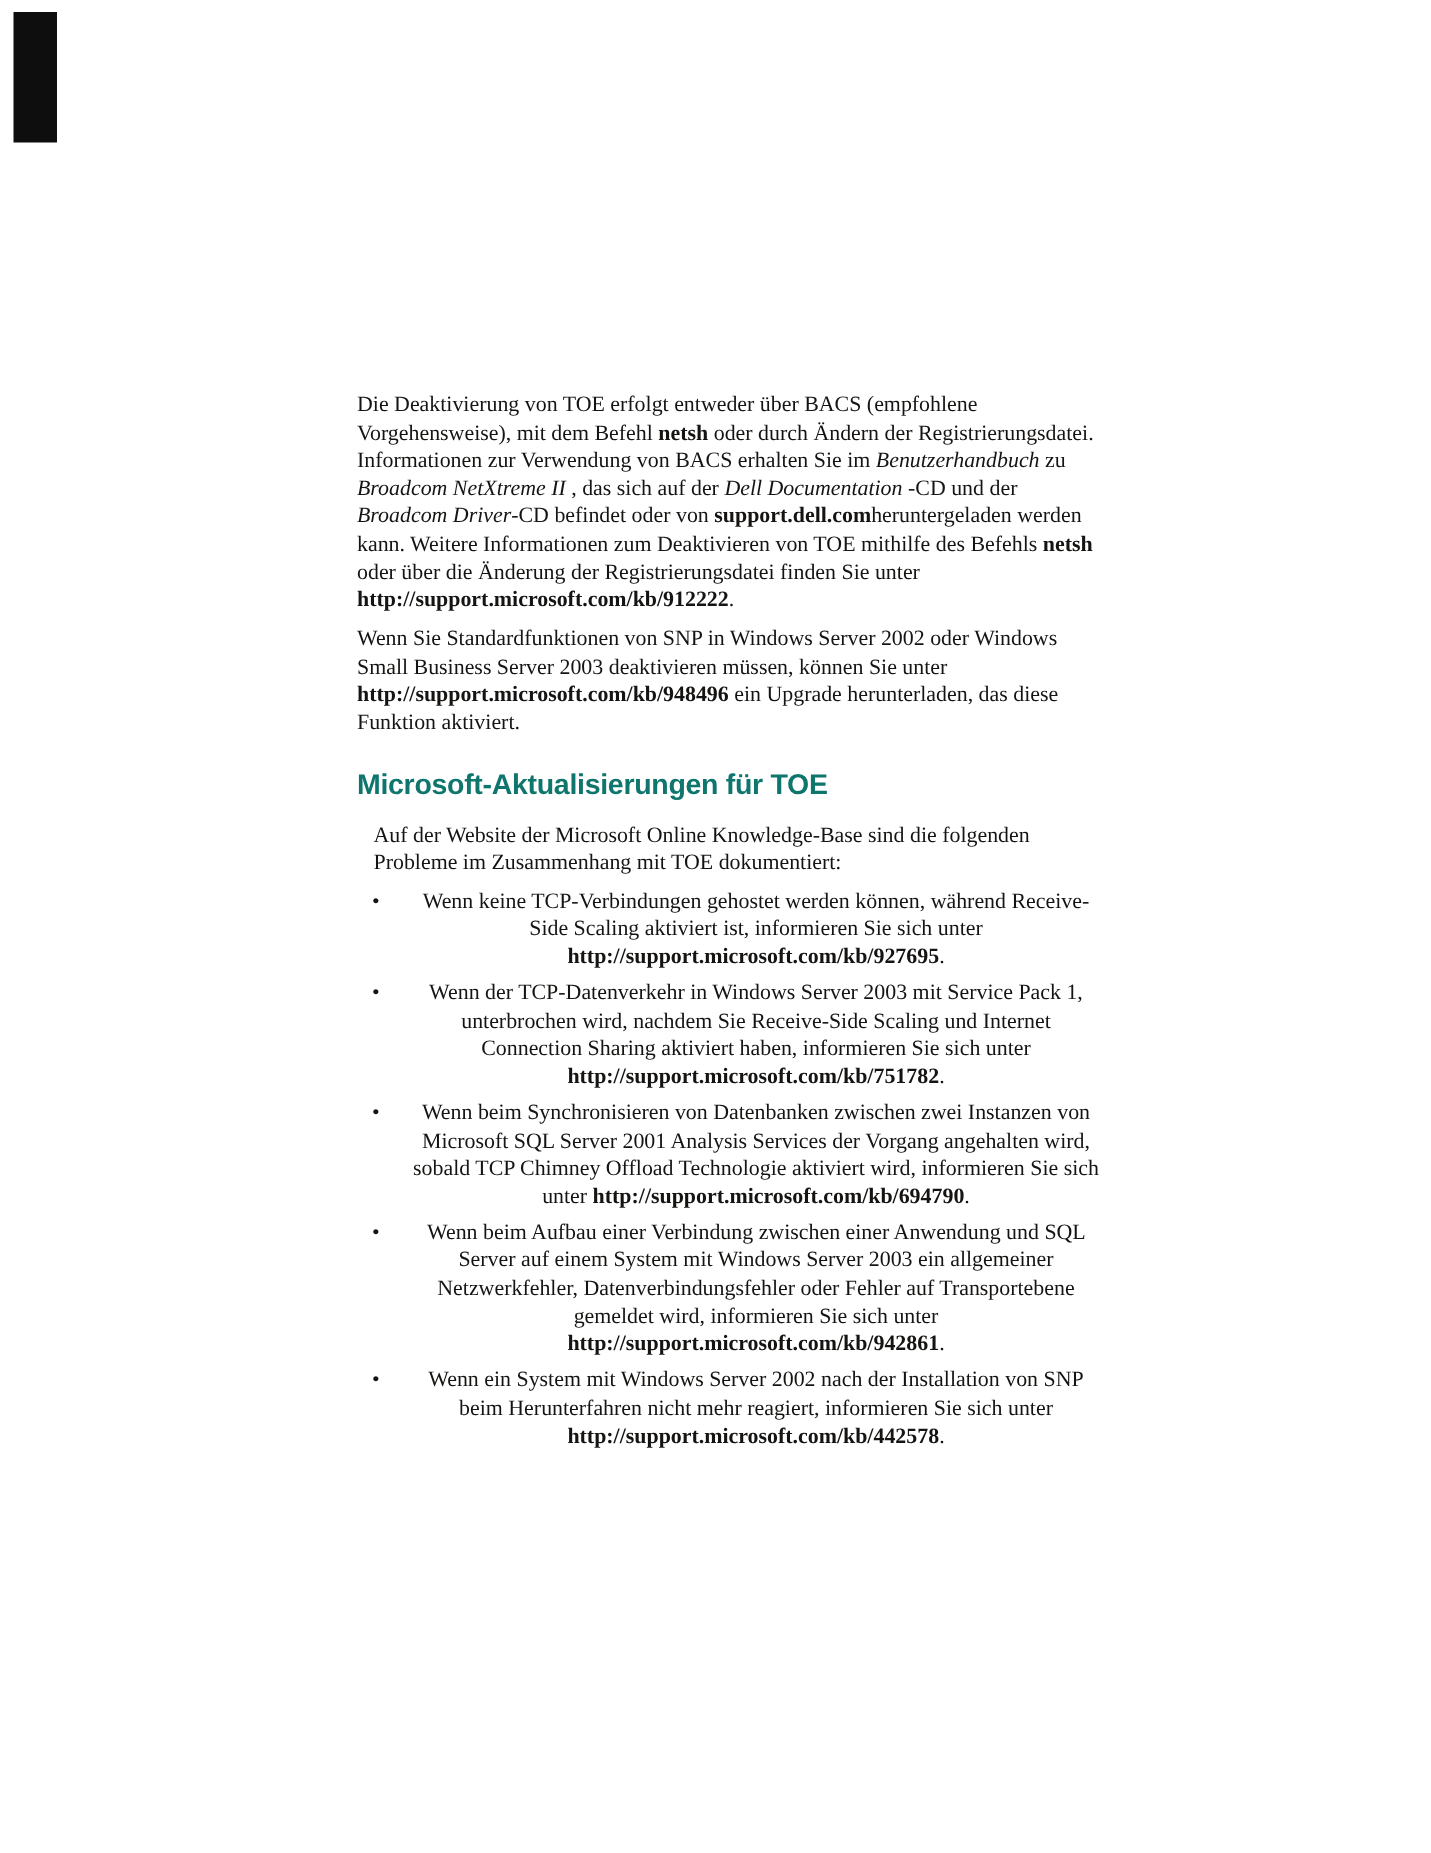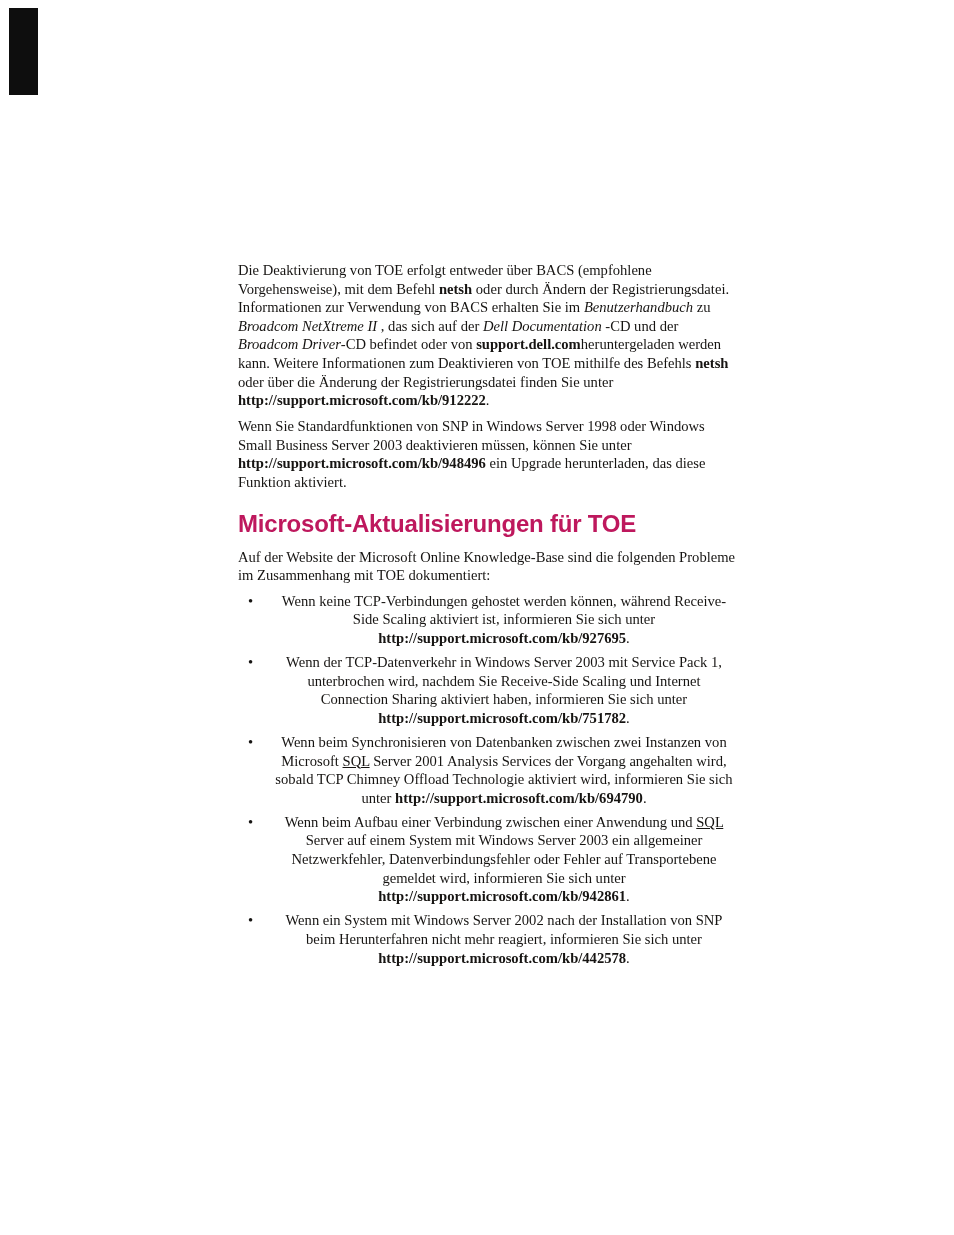--- a/index.html
+++ b/index.html
@@ -25,31 +25,31 @@
     position: absolute;
     left: 238px;
     top: 261px;
     width: 498px;
     font-size: 14.6px;
     line-height: 18.6px;
   }
   .para { margin: 0 0 7.5px 0; }
   .b { font-weight: bold; }
   .i { font-style: italic; }
-  .u { text-decoration: underline; }
+  .u { }
   .section-heading {
     font-family: "Liberation Sans", sans-serif;
     font-weight: bold;
-    font-size: 24px;
+    font-size: 19px;
     line-height: 26px;
     letter-spacing: -0.2px;
     margin: 19px 0 11px 0;
-    color: #be185d;
+    color: #0f766e;
   }
-  .intro { margin: 0 0 7px 0; }
+  .intro { margin: 0 0 7px 11px; }
   .bullet-list { margin: 0; }
   .bullet-item {
     display: flex;
     margin: 0 0 5.5px 0;
   }
   .bullet-marker {
     flex: 0 0 34px;
     padding-left: 10px;
   }
   .bullet-text { flex: 1; text-align: center; }
@@ -81,21 +81,21 @@
 <body>
 
 <div class="page">
 
   <div class="crop-mark"></div>
 
   <div class="content">
 
     <p class="para"><span>Die Deaktivierung von TOE erfolgt entweder über BACS (empfohlene Vorgehensweise), mit dem Befehl </span><span class="b">netsh</span><span> oder durch Ändern der Registrierungsdatei. Informationen zur Verwendung von BACS erhalten Sie im </span><span class="i">Benutzerhandbuch</span><span> zu </span><span class="i">Broadcom NetXtreme II</span><span> , das sich auf der </span><span class="i">Dell Documentation</span><span> -CD und der </span><span class="i">Broadcom Driver</span><span>-CD befindet oder von </span><span class="b">support.dell.com</span><span>heruntergeladen werden kann. Weitere Informationen zum Deaktivieren von TOE mithilfe des Befehls </span><span class="b">netsh</span><span> oder über die Änderung der Registrierungsdatei finden Sie unter </span><span class="b">http://support.microsoft.com/kb/912222</span><span>.</span></p>
 
-    <p class="para"><span>Wenn Sie Standardfunktionen von SNP in Windows Server 1998 oder Windows Small Business Server 2003 deaktivieren müssen, können Sie unter </span><span class="b">http://support.microsoft.com/kb/948496</span><span> ein Upgrade herunterladen, das diese Funktion aktiviert.</span></p>
+    <p class="para"><span>Wenn Sie Standardfunktionen von SNP in Windows Server 2002 oder Windows Small Business Server 2003 deaktivieren müssen, können Sie unter </span><span class="b">http://support.microsoft.com/kb/948496</span><span> ein Upgrade herunterladen, das diese Funktion aktiviert.</span></p>
 
     <h1 class="section-heading">Microsoft-Aktualisierungen für TOE</h1>
 
     <p class="para intro"><span>Auf der Website der Microsoft Online Knowledge-Base sind die folgenden Probleme im Zusammenhang mit TOE dokumentiert:</span></p>
 
     <div class="bullet-list">
 
       <div class="bullet-item">
         <span class="bullet-marker">•</span>
         <div class="bullet-text"><span>Wenn keine TCP-Verbindungen gehostet werden können, während Receive-Side Scaling aktiviert ist, informieren Sie sich unter </span><span class="b">http://support.microsoft.com/kb/927695</span><span>.</span></div>

